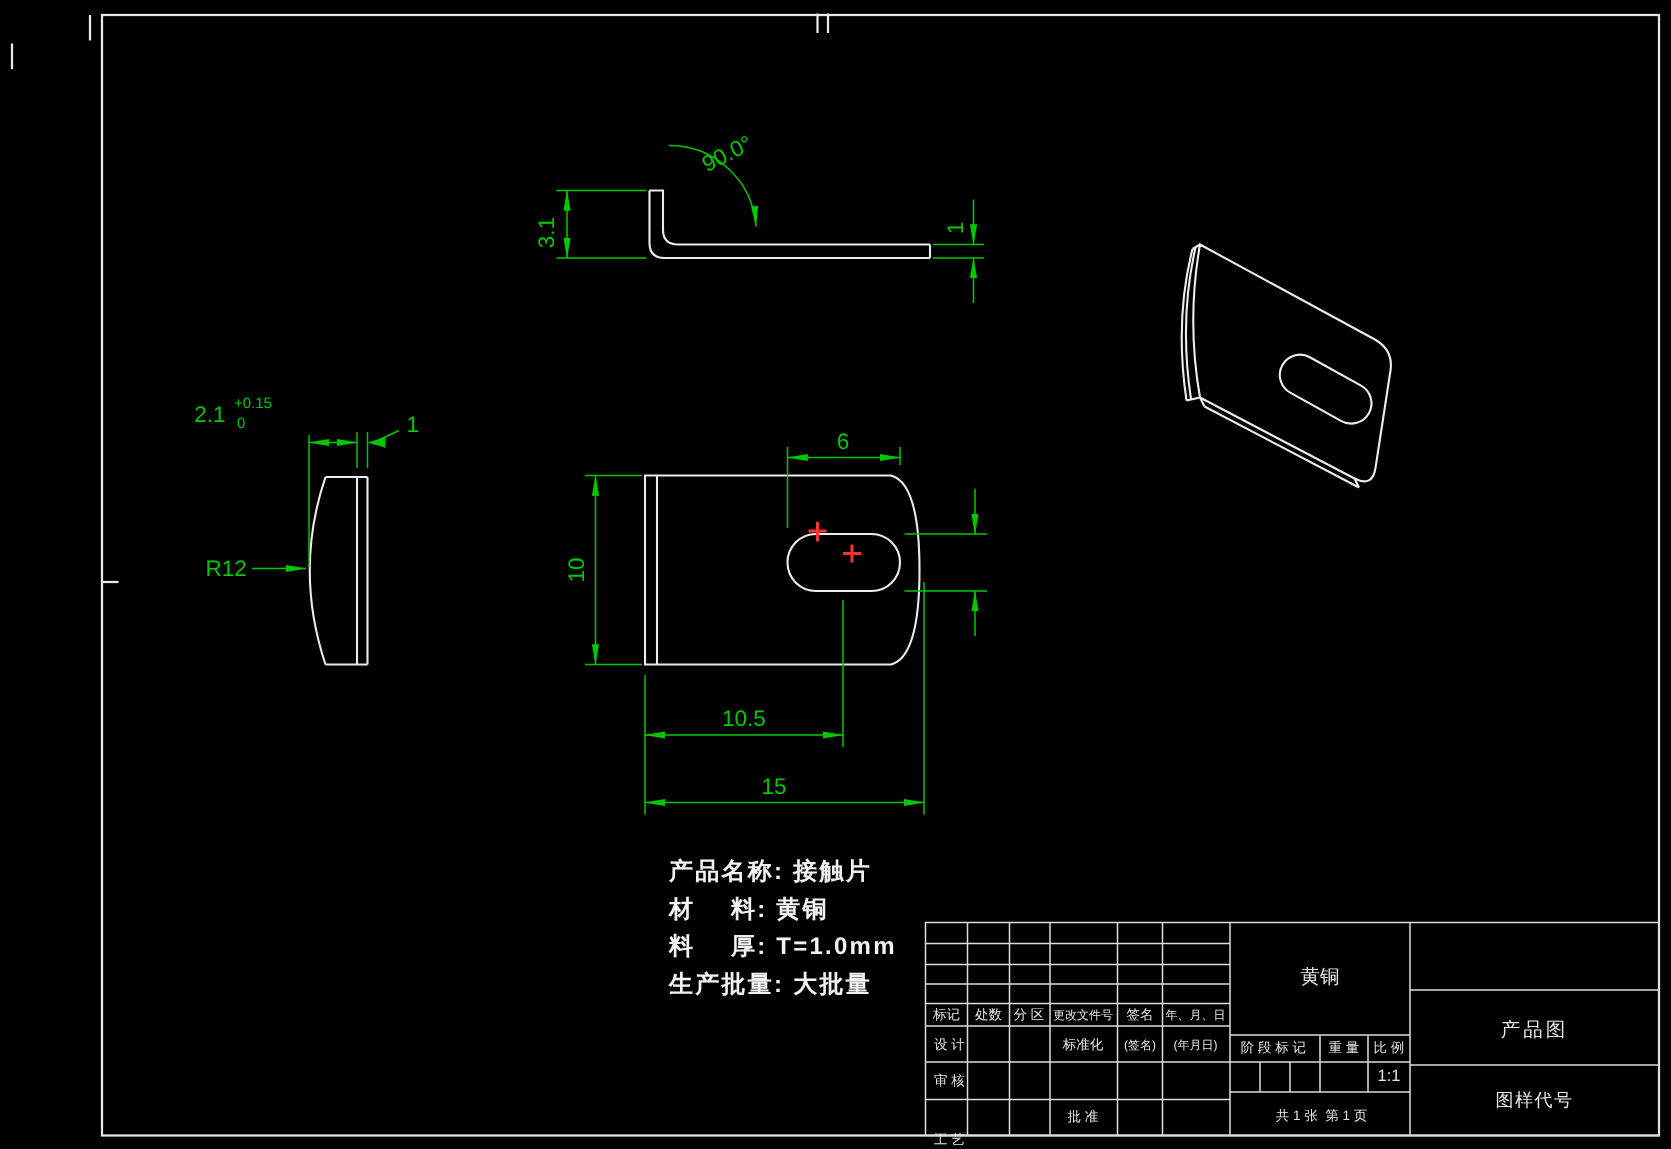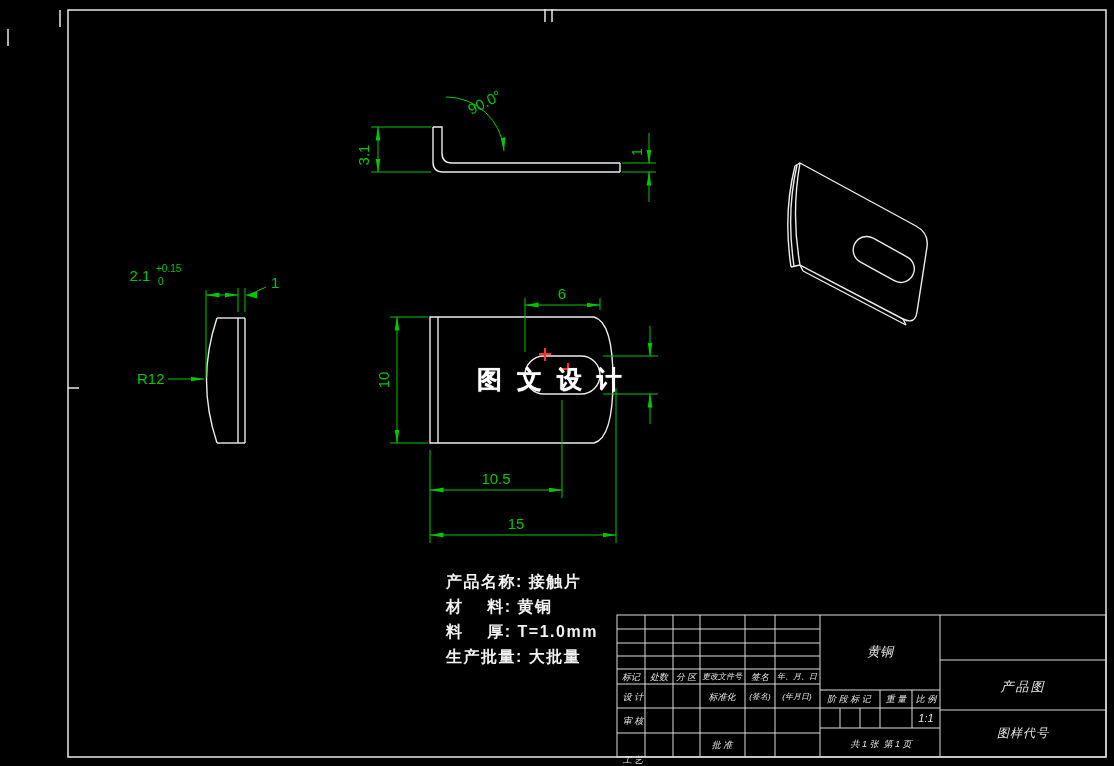--- a/index.html
+++ b/index.html
@@ -1,20 +1,20 @@
 <!DOCTYPE html>
 <html><head>
 <meta charset="utf-8">
 <style>
   html,body{margin:0;padding:0;background:#000;}
   .canvas{position:relative;width:1114px;height:766px;background:#000;overflow:hidden;
           font-family:"Liberation Sans",sans-serif;}
   .canvas svg{position:absolute;left:0;top:0;}
   .txt{position:absolute;color:#ededed;white-space:pre;line-height:1;}
-  .tb{transform:translate(-50%,-50%);font-size:9px;color:#e6e6e6;font-style:italic;}
+  .tb{transform:translate(-50%,-50%);font-size:9px;color:#e6e6e6;}
   .info{font-size:16px;font-weight:700;letter-spacing:1.5px;color:#f2f2f2;margin-top:12px;}
   .wm{font-size:25px;font-weight:700;letter-spacing:4px;color:#ffffff;text-shadow:0 0 1px #fff;}
 </style>
 </head>
 <body>
 
 <div class="canvas">
 
 <svg width="1114" height="766" viewBox="0 0 1114 766">
   <defs>
@@ -149,21 +149,20 @@
     <line x1="820" y1="728" x2="940" y2="728"></line>
     <line x1="880" y1="690" x2="880" y2="728"></line>
     <line x1="912" y1="690" x2="912" y2="728"></line>
     <line x1="840" y1="708" x2="840" y2="728"></line>
     <line x1="860" y1="708" x2="860" y2="728"></line>
     <line x1="940" y1="660" x2="1106" y2="660"></line>
     <line x1="940" y1="710" x2="1106" y2="710"></line>
   </g>
 </svg>
 
-<div class="txt wm" style="left:477px;top:367px">图 文 设 计</div>
 
 <div class="txt info" style="left:446px;top:562px">产品名称: 接触片</div>
 <div class="txt info" style="left:446px;top:587px">材    料: 黄铜</div>
 <div class="txt info" style="left:446px;top:612px">料    厚: T=1.0mm</div>
 <div class="txt info" style="left:446px;top:637px">生产批量: 大批量</div>
 
 <div class="txt tb" style="left:631px;top:677px">标记</div>
 <div class="txt tb" style="left:659px;top:677px">处数</div>
 <div class="txt tb" style="left:686px;top:677px">分 区</div>
 <div class="txt tb" style="left:722px;top:677px;font-size:8px">更改文件号</div>

